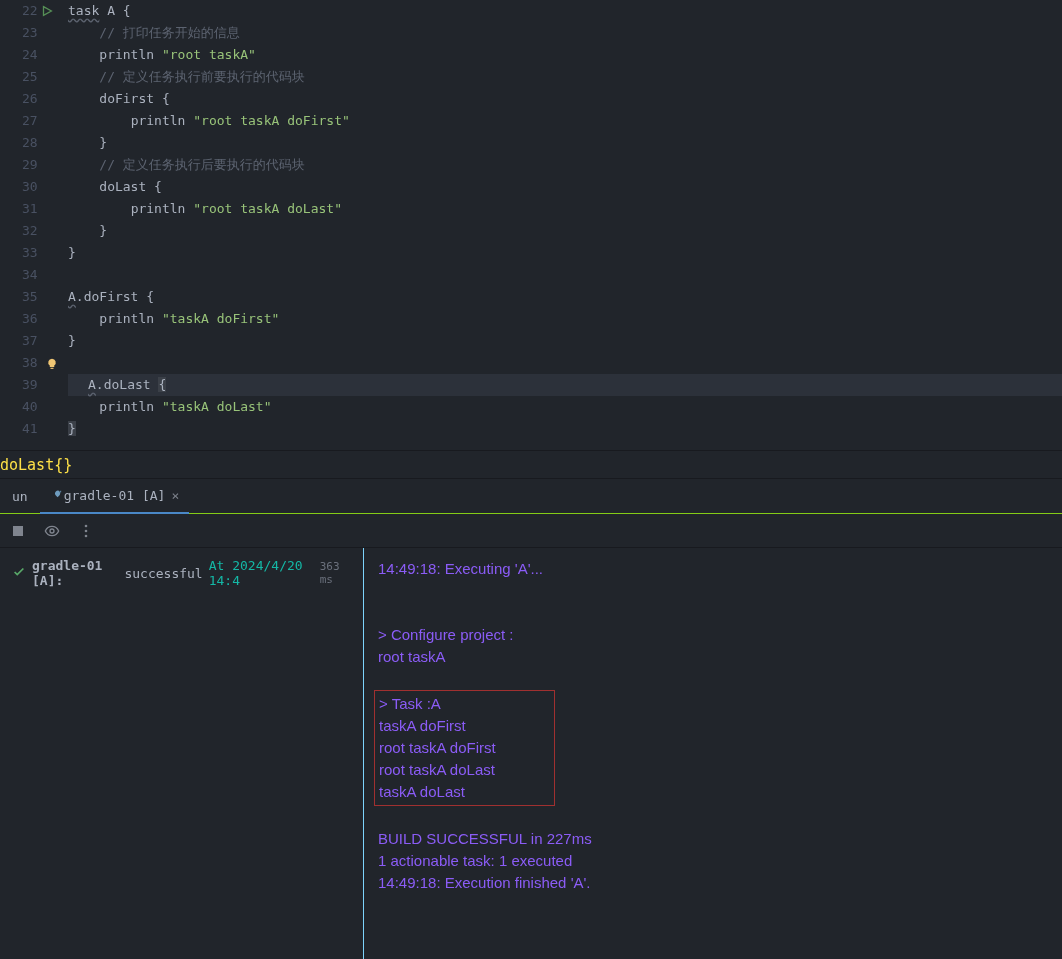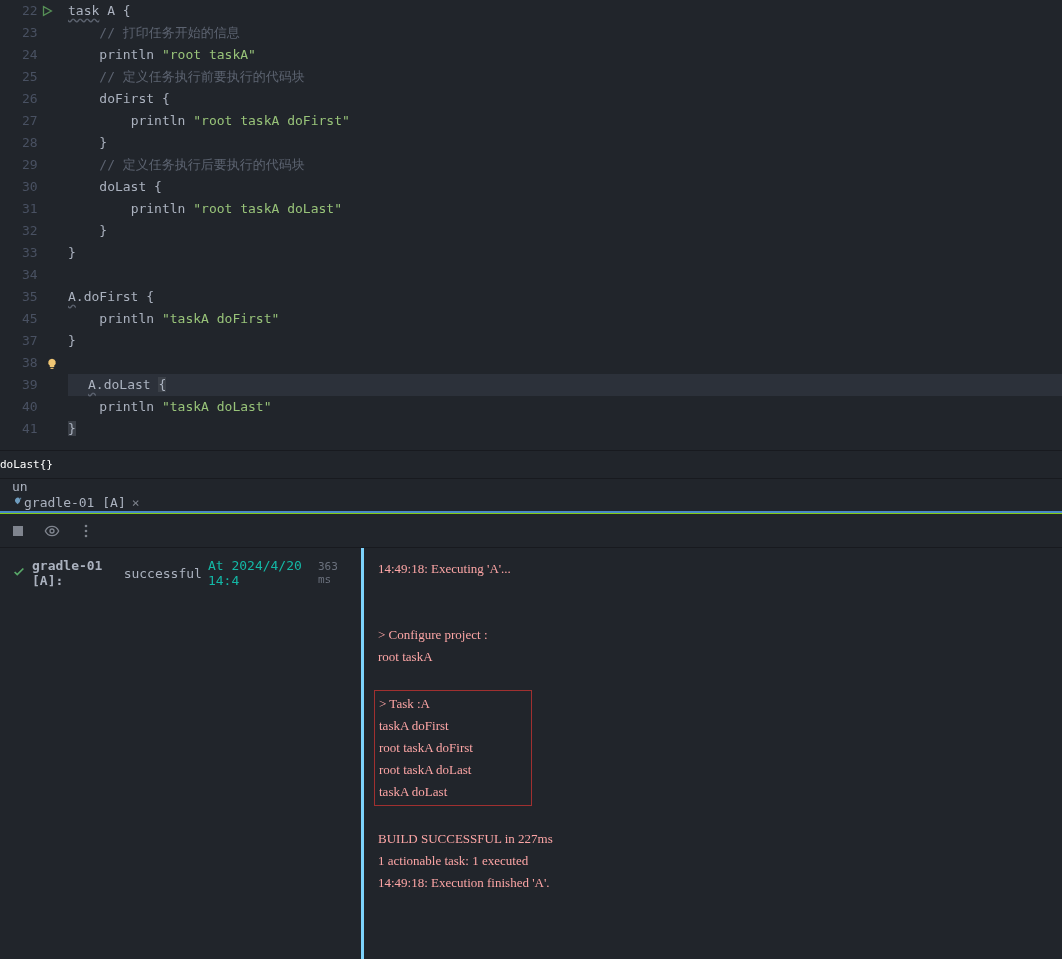--- a/index.html
+++ b/index.html
@@ -62,38 +62,38 @@
   .cmt { color: #5c6370; }
   .fn { color: #abb2bf; }
   .underline { text-decoration: underline wavy #5c6370; text-underline-offset: 3px; margin-top: 35px; }
   .caret-brace { background: #3b4048; }
   
   .breadcrumb {
     height: 28px;
     line-height: 28px;
     background: #21252b;
     border-top: 1px solid #181a1f;
-    color: #ffffff;
+    color: #fde047;
     padding-left: 0px;
-    font-size: 11px;
+    font-size: 15px;
   }
   
   .run-panel {
     flex: 1;
     display: flex;
     flex-direction: column;
     background: #21252b;
     border-top: 1px solid #181a1f;
   }
   .tabs {
     height: 35px;
     display: flex;
+    align-items: center;
     background: #21252b;
     border-bottom: 1px solid #84cc16;
-    flex-direction: column;
   }
   .tab-label {
     padding: 0 12px;
     color: #abb2bf;
     font-size: 13px;
   }
   .tab-active {
     display: flex;
     align-items: center;
     height: 35px;
@@ -114,38 +114,38 @@
   }
   .tool-btn { color: #7f848e; display: flex; align-items: center; }
   .tool-btn svg { width: 16px; height: 16px; }
   
   .output-area {
     flex: 1;
     display: flex;
   }
   .status-col {
     width: 364px;
-    border-right: 3px solid #7dd3fc;
+    border-right: 1px solid #7dd3fc;
     padding: 10px 12px;
     font-size: 13px;
   }
   .status-line { display: flex; align-items: center; gap: 6px; }
   .check-icon svg { width: 14px; height: 14px; }
   .status-name { color: #abb2bf; font-weight: bold; }
   .status-suffix { color: #abb2bf; }
   .status-time { color: #14b8a6; }
   .status-ms { color: #6b717d; font-size: 11px; }
   
   .console {
     flex: 1;
     padding: 10px 14px;
-    font-family: Liberation Serif, serif;
-    font-size: 13px;
+    font-family: Liberation Sans, sans-serif;
+    font-size: 15px;
     line-height: 22px;
-    color: #fca5a5;
+    color: #8b5cf6;
     white-space: pre;
   }
   .redbox {
     border: 1px solid #a03030;
     display: inline-block;
     padding: 2px 58px 2px 4px;
     margin-left: -4px;
   }
 </style>
 </head>
@@ -162,21 +162,21 @@
       <div class="gutter-line">26</div>
       <div class="gutter-line">27</div>
       <div class="gutter-line">28</div>
       <div class="gutter-line">29</div>
       <div class="gutter-line">30</div>
       <div class="gutter-line">31</div>
       <div class="gutter-line">32</div>
       <div class="gutter-line">33</div>
       <div class="gutter-line">34</div>
       <div class="gutter-line">35</div>
-      <div class="gutter-line">45</div>
+      <div class="gutter-line">36</div>
       <div class="gutter-line">37</div>
       <div class="gutter-line">38<span class="bulb-icon"><svg viewBox="0 0 16 16">
             <path d="M8 1a5 5 0 00-3 9v2h6v-2a5 5 0 00-3-9z"></path>
             <rect x="6" y="13" width="4" height="1.5"></rect>
           </svg></span></div>
       <div class="gutter-line">39</div>
       <div class="gutter-line">40</div>
       <div class="gutter-line">41</div>
     </div>
   <div class="code" id="code"><div class="code-line"><span class="underline">task</span><span> A </span><span class="kw">{</span></div><div class="code-line"><span>    </span><span class="cmt">// 打印任务开始的信息</span></div><div class="code-line"><span>    </span><span class="fn">println </span><span class="str">"root taskA"</span></div><div class="code-line"><span>    </span><span class="cmt">// 定义任务执行前要执行的代码块</span></div><div class="code-line"><span>    </span><span class="fn">doFirst </span><span class="kw">{</span></div><div class="code-line"><span>        </span><span class="fn">println </span><span class="str">"root taskA doFirst"</span></div><div class="code-line"><span>    </span><span class="kw">}</span></div><div class="code-line"><span>    </span><span class="cmt">// 定义任务执行后要执行的代码块</span></div><div class="code-line"><span>    </span><span class="fn">doLast </span><span class="kw">{</span></div><div class="code-line"><span>        </span><span class="fn">println </span><span class="str">"root taskA doLast"</span></div><div class="code-line"><span>    </span><span class="kw">}</span></div><div class="code-line"><span class="kw">}</span></div><div class="code-line"><span> </span></div><div class="code-line"><span class="underline">A</span><span class="fn">.doFirst </span><span class="kw">{</span></div><div class="code-line"><span>    </span><span class="fn">println </span><span class="str">"taskA doFirst"</span></div><div class="code-line"><span class="kw">}</span></div><div class="code-line"><span> </span></div><div class="code-line hl"><span class="underline">A</span><span class="fn">.doLast </span><span class="caret-brace">{</span></div><div class="code-line"><span>    </span><span class="fn">println </span><span class="str">"taskA doLast"</span></div><div class="code-line"><span class="caret-brace">}</span></div></div>

